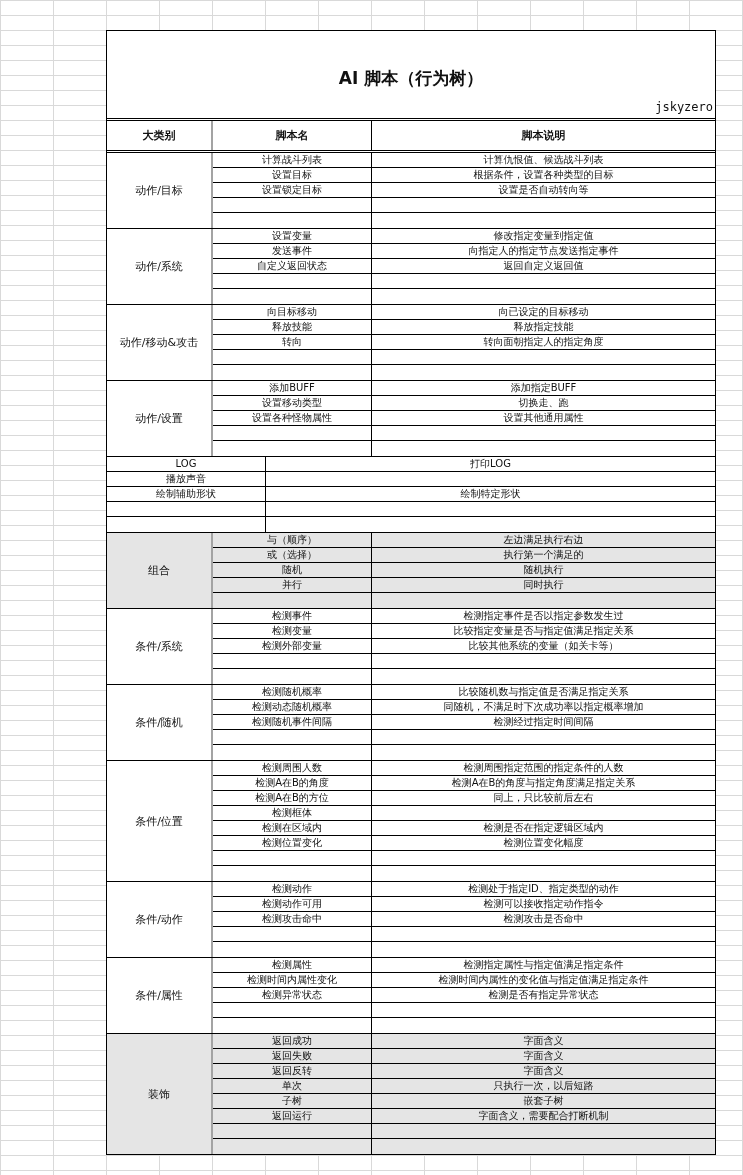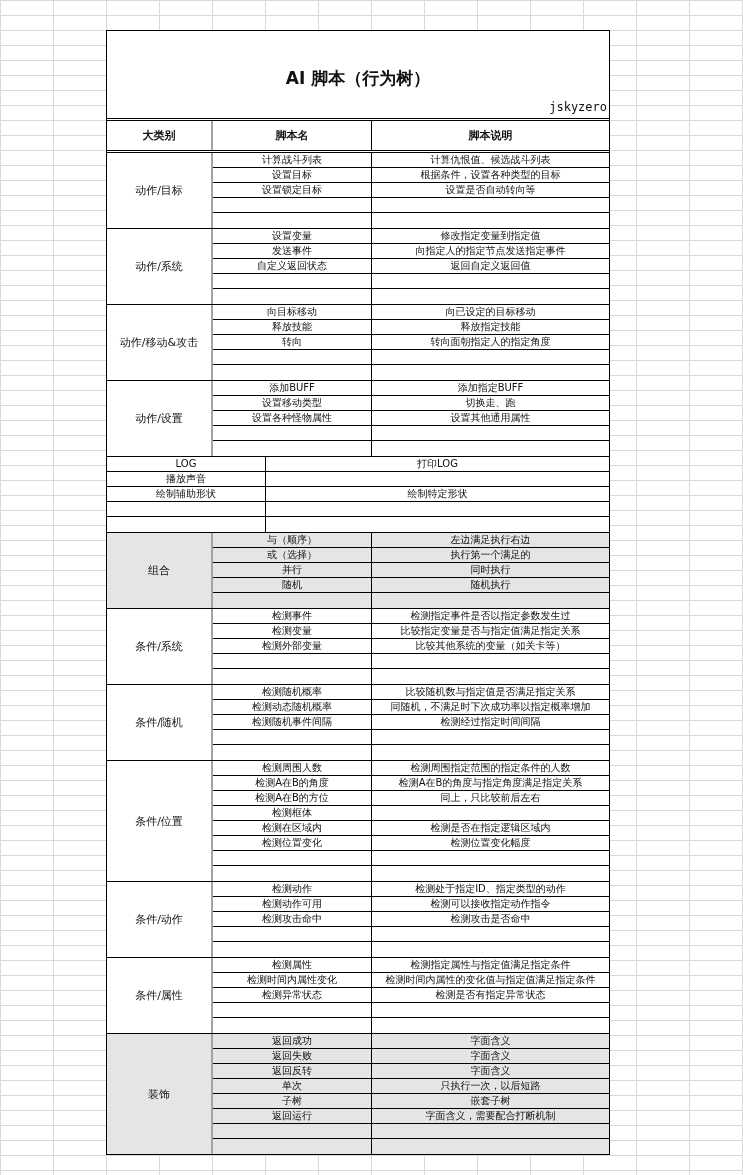--- a/index.html
+++ b/index.html
@@ -8,21 +8,21 @@
       background-color: #ffffff;
       background-image:
         linear-gradient(to right, #d9d9d9 1px, transparent 1px),
         linear-gradient(to bottom, #d9d9d9 1px, transparent 1px);
       background-size: 53px 15px;
       background-position: 0 0;
       font-family: "DejaVu Sans", "Liberation Sans", sans-serif;
       color: #111;
     }
     .sheet {
-      position: absolute; left: 106px; top: 30px; width: 504px;
+      position: absolute; left: 106px; top: 30px; width: 610px;
       background: #fff;
       border: 1.5px solid #000;
       box-sizing: border-box;
     }
     .title-area {
       height: 90px; position: relative;
       border-bottom: 3px double #000;
       box-sizing: border-box;
     }
     .title {
@@ -205,26 +205,26 @@
         <div class="rows">
           <div class="row">
             <div class="col2 cell">与（顺序）</div>
             <div class="col3 cell">左边满足执行右边</div>
           </div>
           <div class="row">
             <div class="col2 cell">或（选择）</div>
             <div class="col3 cell">执行第一个满足的</div>
           </div>
           <div class="row">
+            <div class="col2 cell">随机</div>
+            <div class="col3 cell">随机执行</div>
+          </div>
+          <div class="row">
             <div class="col2 cell">并行</div>
             <div class="col3 cell">同时执行</div>
-          </div>
-          <div class="row">
-            <div class="col2 cell">随机</div>
-            <div class="col3 cell">随机执行</div>
           </div>
           <div class="row">
             <div class="col2 cell"></div>
             <div class="col3 cell"></div>
           </div>
         </div>
       </div>
       <div class="group">
         <div class="col1 cat">条件/系统</div>
         <div class="rows">

